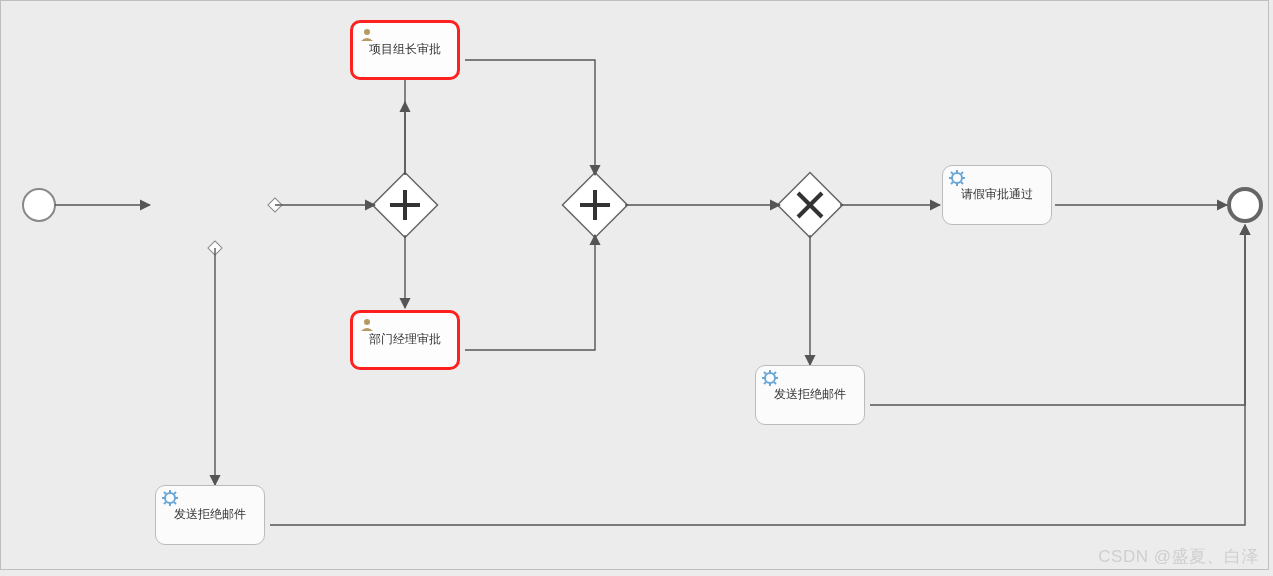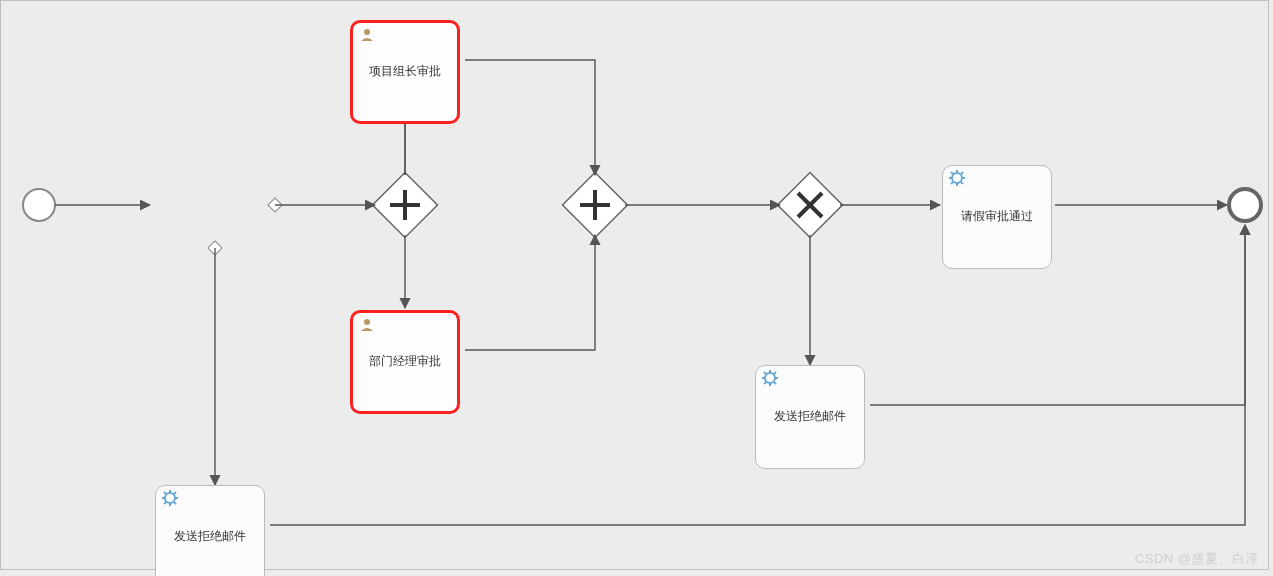--- a/index.html
+++ b/index.html
@@ -1,21 +1,21 @@
 <!DOCTYPE html>
 <html><head>
 <meta charset="utf-8">
 <style>
   html,body{margin:0;padding:0;width:1273px;height:576px;background:#ececec;font-family:"Microsoft YaHei",Arial,sans-serif;font-size:12px;color:#333;}
   .canvas{position:relative;width:1273px;height:576px;}
   svg.wires{position:absolute;left:0;top:0;}
-  .task{position:absolute;width:110px;height:104px;background:#fbfbfb;border:1px solid #bbb;border-radius:10px;box-sizing:border-box;display:flex;align-items:center;justify-content:center;text-align:center;padding:6px;line-height:1.3;}
+  .task{position:absolute;width:110px;height:60px;background:#fbfbfb;border:1px solid #bbb;border-radius:10px;box-sizing:border-box;display:flex;align-items:center;justify-content:center;text-align:center;padding:6px;line-height:1.3;}
   .task.highlight{border:3px solid #ff2020;background:#fdfdfd;}
   .task .ticon{position:absolute;left:6px;top:4px;}
-  .watermark{position:absolute;right:14px;bottom:8px;color:#cfcfcf;font-size:13px;letter-spacing:.5px;}
+  .watermark{position:absolute;right:14px;bottom:8px;color:#cfcfcf;font-size:17px;letter-spacing:.5px;}
   .frame{position:absolute;left:0;top:0;width:1269px;height:570px;border:1px solid #bfbfbf;box-sizing:border-box;}
 </style>
 </head>
 <body>
 
 <div class="canvas">
   <div class="frame"></div>
 
   <svg class="wires" width="1273" height="576">
     <defs>

